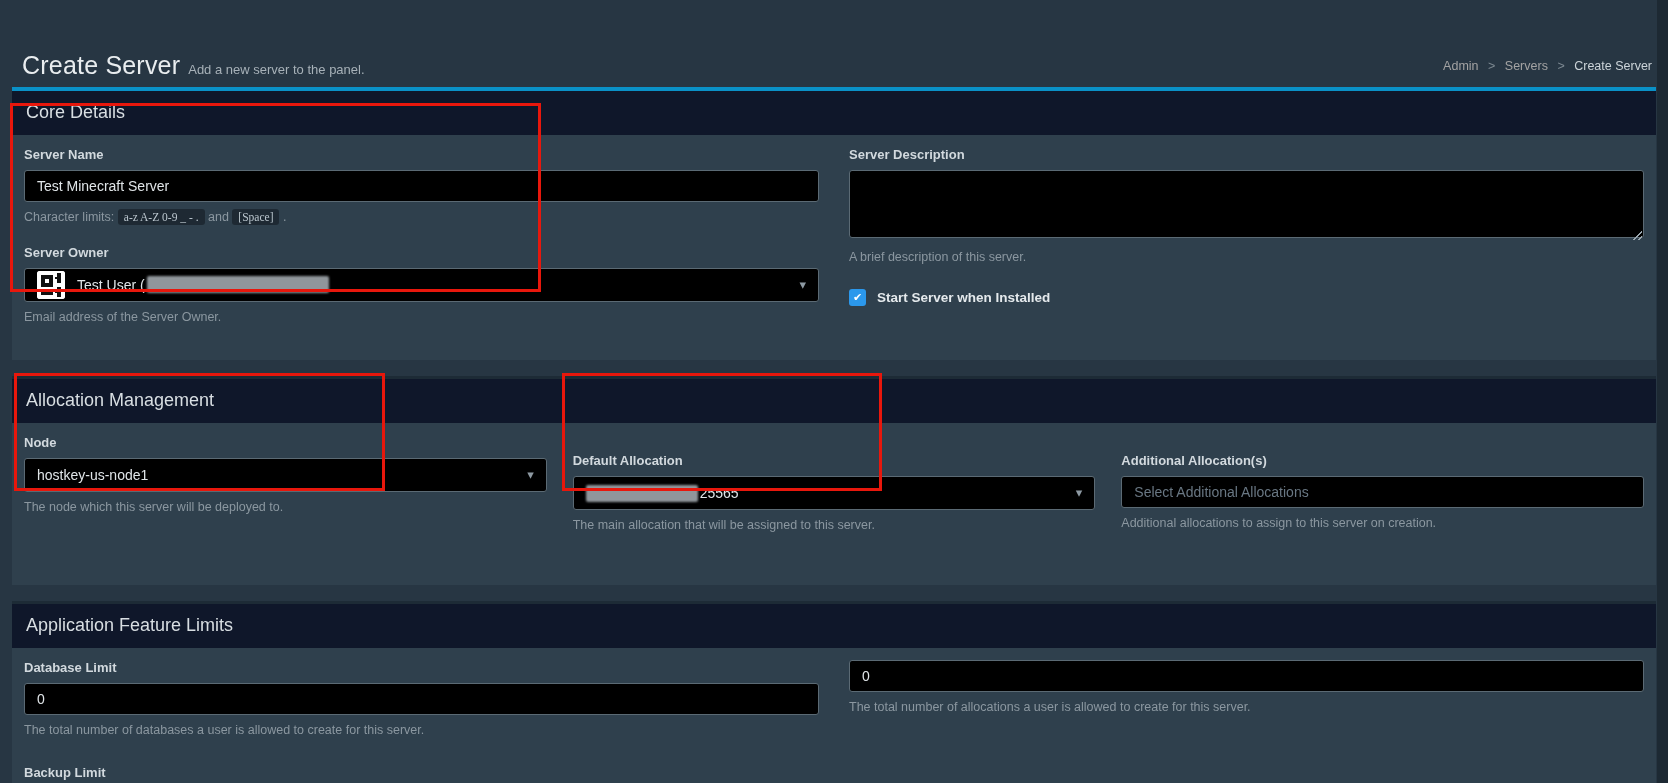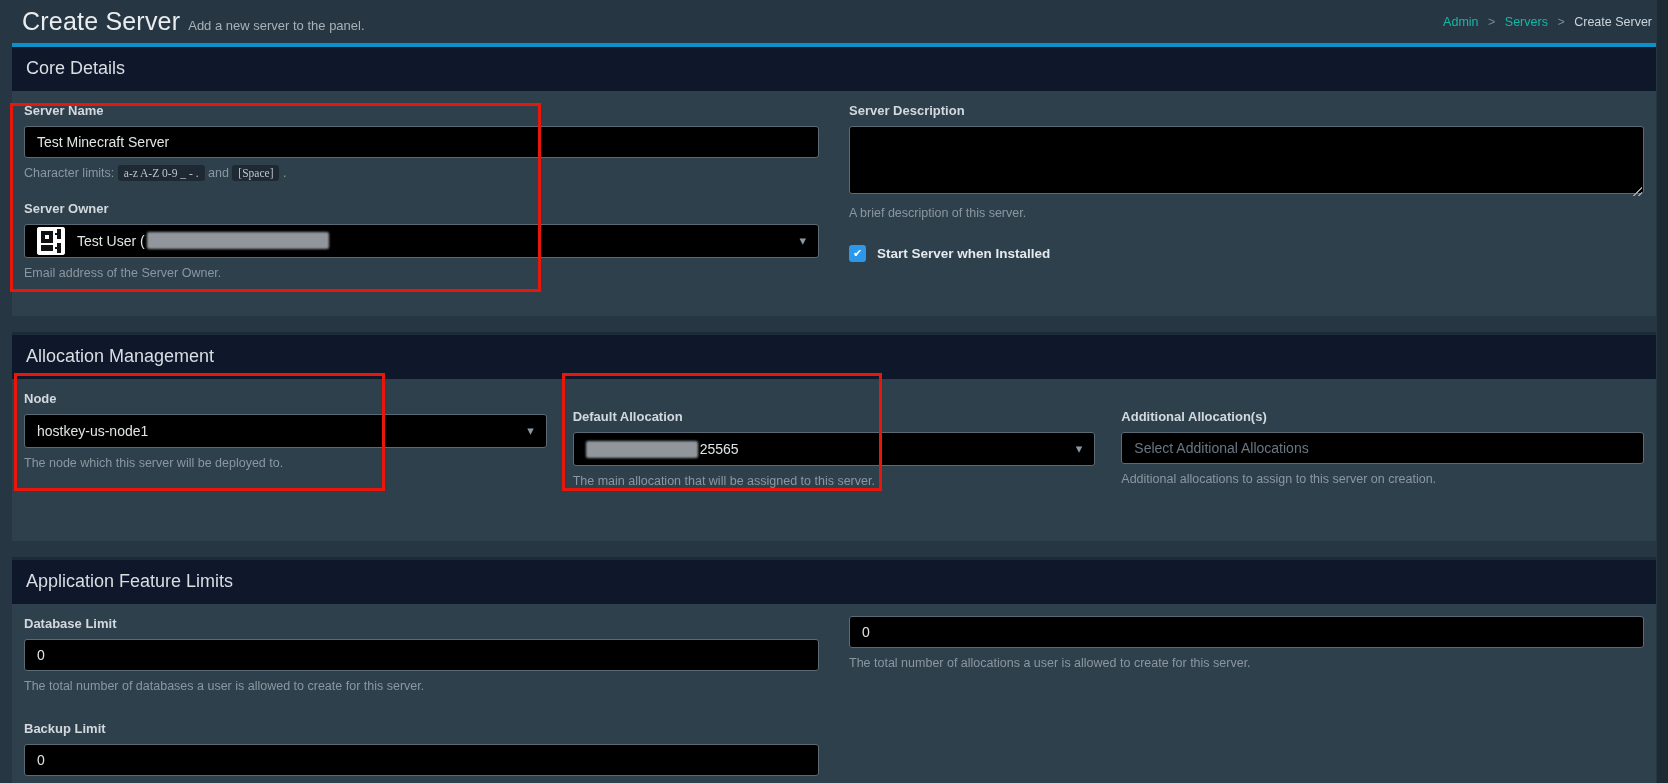--- a/index.html
+++ b/index.html
@@ -8,27 +8,27 @@
     background:#273643;
     font-family:"Liberation Sans", sans-serif;
     color:#cfd6db;
     position:relative;
   }
   .page { padding:0 12px; position:relative; }
 
   
   .top-header {
     display:flex; justify-content:space-between; align-items:flex-start;
-    padding:7px 2px 4px 10px; height:43px;
+    padding:7px 2px 4px 10px; height:43px;margin-top:44px;
   }
   .title-wrap { display:flex; align-items:baseline; gap:8px; }
   .page-title { font-size:25px; font-weight:400; color:#e9edef; letter-spacing:.2px; }
   .page-subtitle { font-size:13px; color:#a7b1b8; }
   .breadcrumb { font-size:12.5px; padding-top:8px; padding-right:2px; white-space:nowrap; }
-  .breadcrumb .crumb-link { color:#14b8a6; text-decoration:none; cursor:pointer;text-align:center; }
+  .breadcrumb .crumb-link { color:#a3a3a3; text-decoration:none; cursor:pointer;text-align:center; }
   .breadcrumb .crumb-sep { color:#7d8992; margin:0 6px; }
   .breadcrumb .crumb-active { color:#ccd4d9; }
 
   
   .box { background:#2f404d; margin-bottom:16px; border-top:3px solid #1d2b36; }
   .box.box-primary { border-top:4px solid #0a91c7; }
   .box-header {
     background:#0f172a; padding:11px 14px 12px 14px;
   }
   .box-title { font-size:18px; font-weight:400; color:#d8dee2; }

